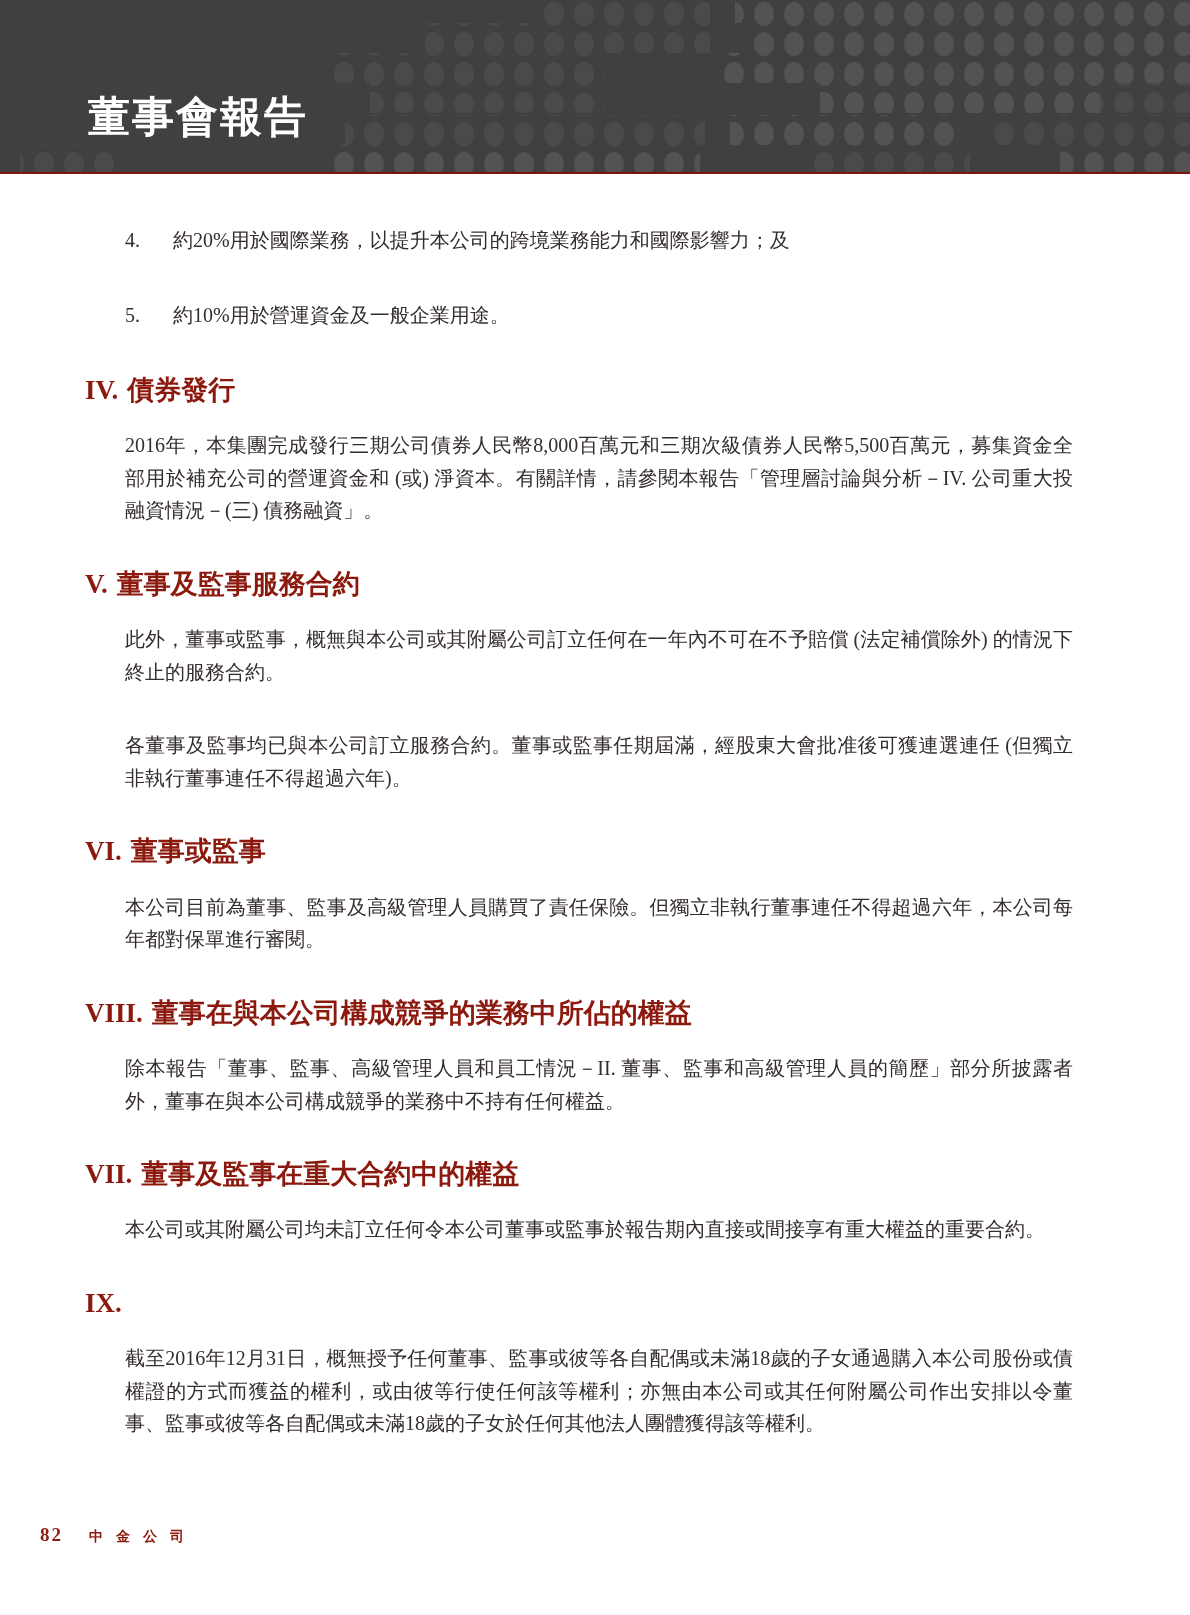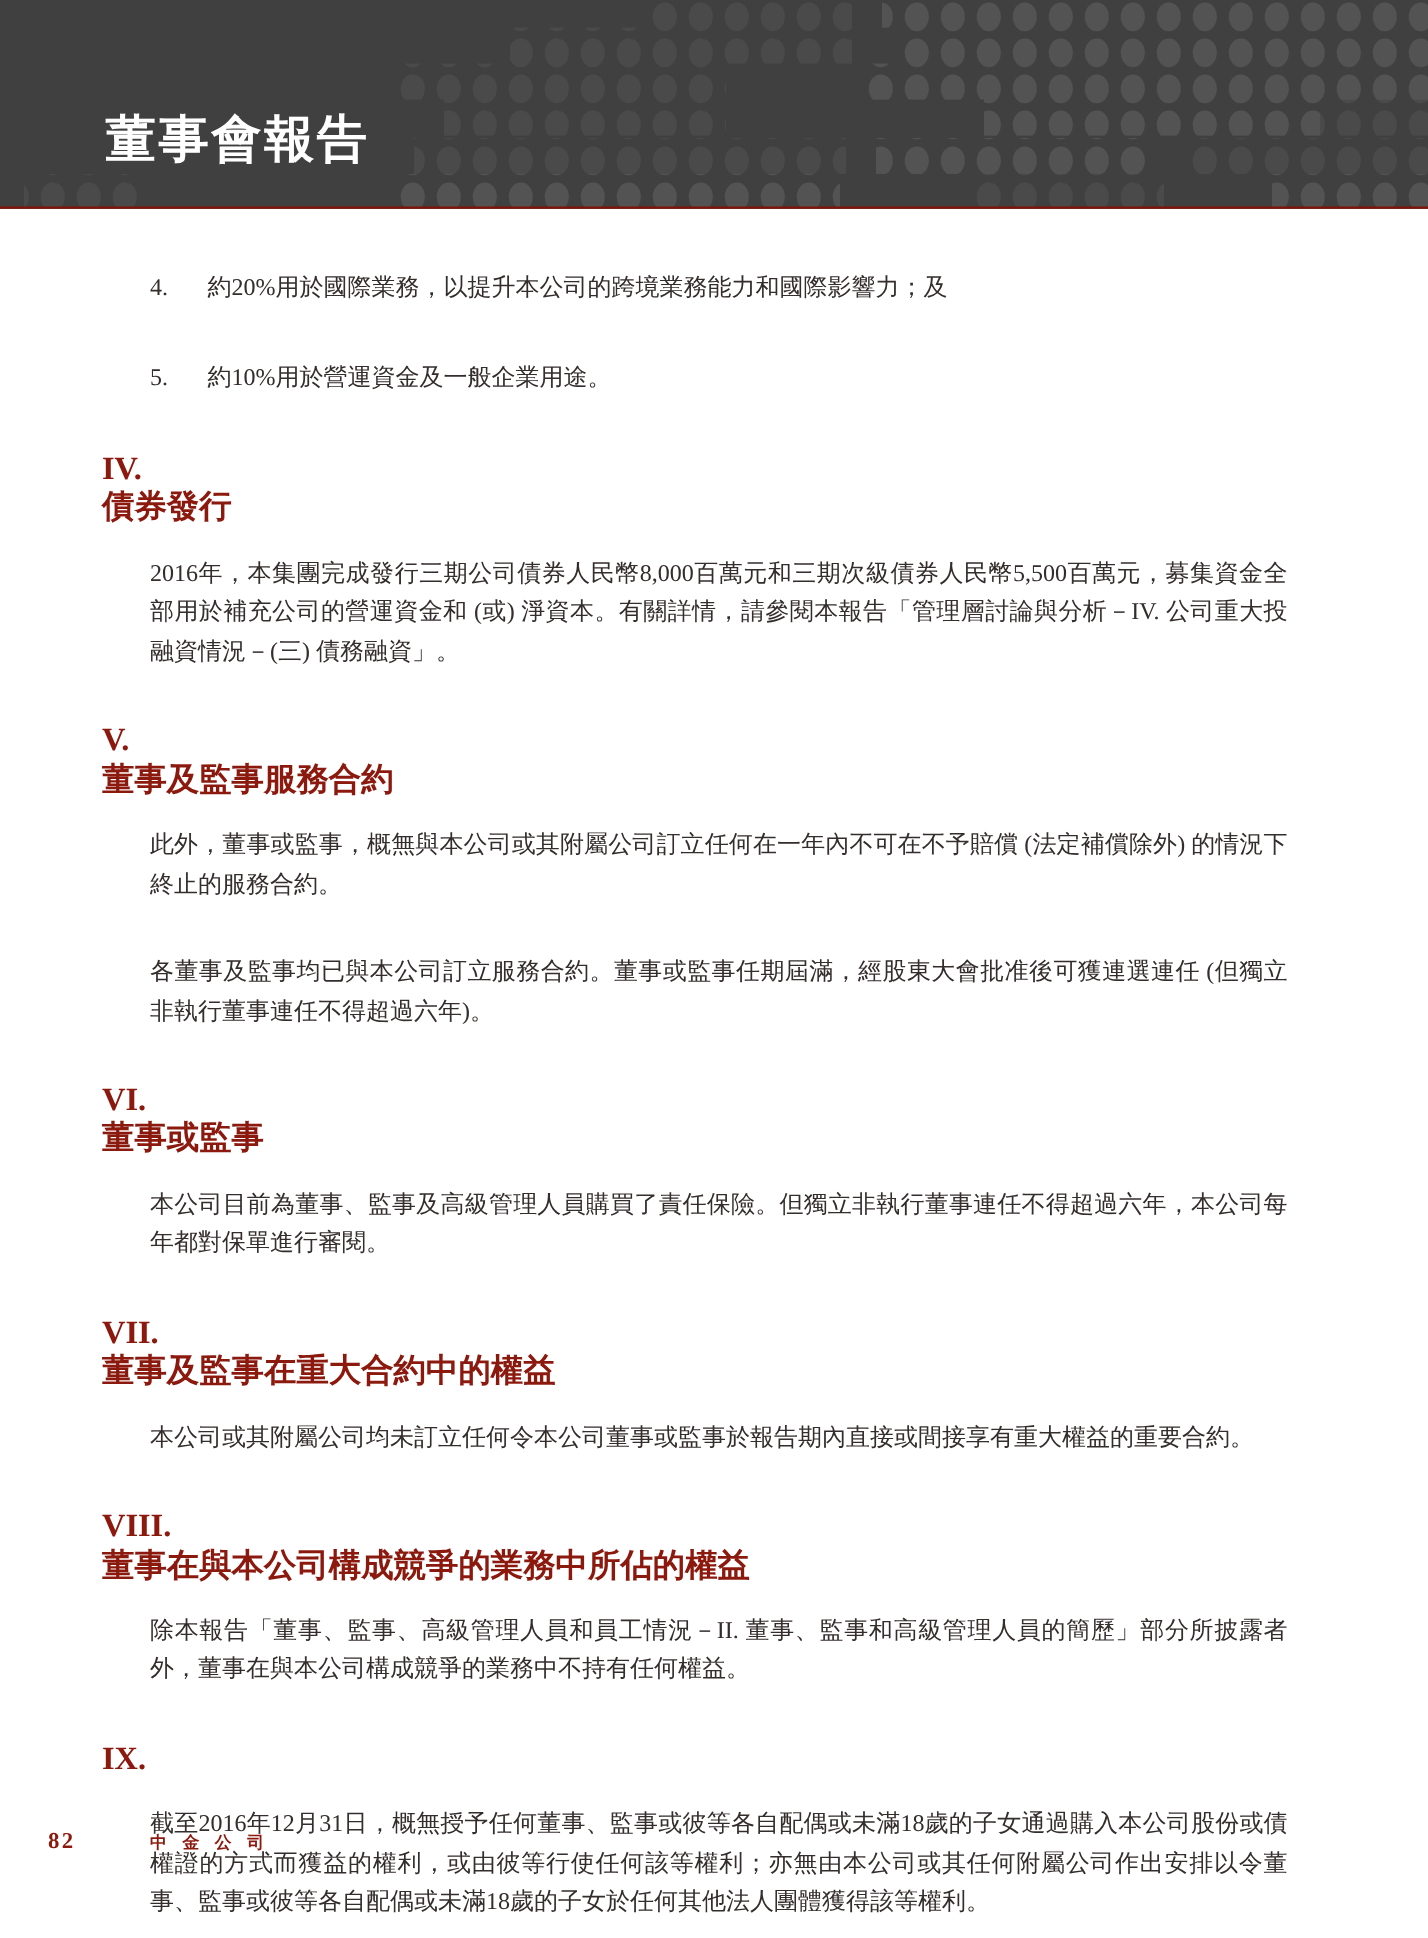--- a/index.html
+++ b/index.html
@@ -30,36 +30,36 @@
     color:#332d2b;
   }
   .num-item{
     display:flex;
     margin:0 0 43px 40px;
     font-size:20px;line-height:32px;
   }
   .num-item .num{flex:none;width:48px;}
   .num-item .txt{flex:1;}
   .section-heading{
-    display:flex;align-items:flex-start;
+    display:flex;align-items:flex-end;
     margin:40px 0 23px 0;
-    color:#8c190e;font-size:27px;font-weight:bold;line-height:1.2;flex-direction:column;
+    color:#8c190e;font-size:27px;font-weight:bold;line-height:1.2;
   }
   .section-heading .numeral{margin-right:9px;flex:none;}
   .section p{
     margin:0 0 41px 40px;
     font-size:20px;line-height:32.5px;
     text-align:justify;text-justify:inter-ideograph;
   }
   .section p:last-child{margin-bottom:41px;}
   
   .footer{
     position:absolute;left:40px;top:1524px;
     display:flex;align-items:baseline;
-    color:#8c190e;font-weight:bold;gap:36px;
+    color:#8c190e;font-weight:bold;
   }
   .footer .pagenum{font-size:19px;letter-spacing:2px;}
   .footer .company{font-size:14px;margin-left:26px;letter-spacing:13px;}
 </style>
 </head>
 <body>
 
 <div class="page">
 
   <div class="banner">
@@ -129,32 +129,32 @@
     <div class="section">
       <div class="section-heading">
         <span class="numeral">VI.</span>
         <span class="title">董事或監事</span>
       </div>
       <p>本公司目前為董事、監事及高級管理人員購買了責任保險。但獨立非執行董事連任不得超過六年，本公司每年都對保單進行審閱。</p>
     </div>
 
     <div class="section">
       <div class="section-heading">
+        <span class="numeral">VIII.</span>
+        <span class="title">董事在與本公司構成競爭的業務中所佔的權益</span>
+      </div>
+      <p>除本報告「董事、監事、高級管理人員和員工情況－II. 董事、監事和高級管理人員的簡歷」部分所披露者外，董事在與本公司構成競爭的業務中不持有任何權益。</p>
+    </div>
+
+    <div class="section">
+      <div class="section-heading">
         <span class="numeral">VII.</span>
         <span class="title">董事及監事在重大合約中的權益</span>
       </div>
       <p>本公司或其附屬公司均未訂立任何令本公司董事或監事於報告期內直接或間接享有重大權益的重要合約。</p>
-    </div>
-
-    <div class="section">
-      <div class="section-heading">
-        <span class="numeral">VIII.</span>
-        <span class="title">董事在與本公司構成競爭的業務中所佔的權益</span>
-      </div>
-      <p>除本報告「董事、監事、高級管理人員和員工情況－II. 董事、監事和高級管理人員的簡歷」部分所披露者外，董事在與本公司構成競爭的業務中不持有任何權益。</p>
     </div>
 
     <div class="section">
       <div class="section-heading">
         <span class="numeral">IX.</span>
       </div>
       <p>截至2016年12月31日，概無授予任何董事、監事或彼等各自配偶或未滿18歲的子女通過購入本公司股份或債權證的方式而獲益的權利，或由彼等行使任何該等權利；亦無由本公司或其任何附屬公司作出安排以令董事、監事或彼等各自配偶或未滿18歲的子女於任何其他法人團體獲得該等權利。</p>
     </div>
 
   </div>

